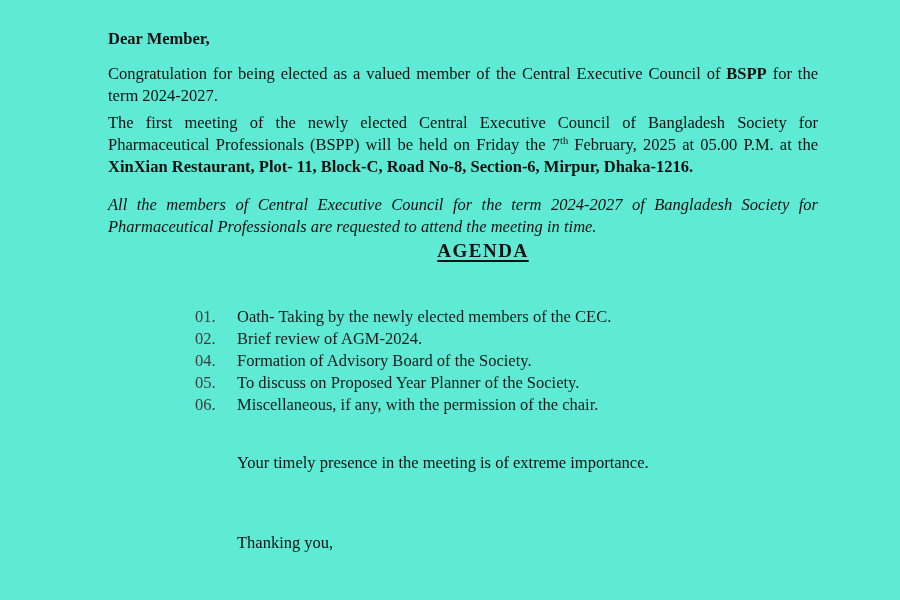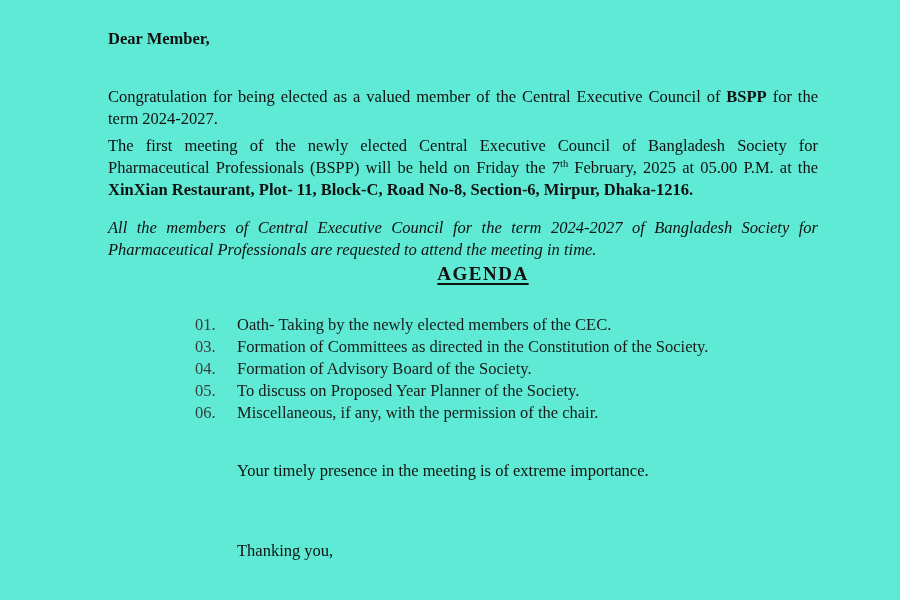--- a/index.html
+++ b/index.html
@@ -20,21 +20,21 @@
     box-sizing: border-box;
     padding: 28px 82px 0 108px;
   }
   p { margin: 0; }
   .salutation {
     font-weight: bold;
   }
   .para {
     text-align: justify;
   }
-  .para-1 { margin-top: 36px; }
+  .para-1 { margin-top: 13px; }
   .para-2 { margin-top: 5px; }
   .para-3 { margin-top: 16px; font-style: italic; }
   .bold { font-weight: bold; }
   sup {
     font-size: 10.5px;
     line-height: 0;
     vertical-align: super;
   }
   .agenda-heading {
     text-align: center;
@@ -43,21 +43,21 @@
     font-size: 19px;
     line-height: 26px;
     letter-spacing: 1.5px;
   }
   .agenda-heading .underlined {
     text-decoration: underline;
     text-decoration-thickness: 2px;
     text-underline-offset: 3px;
   }
   .agenda-list {
-    margin-top: 27px;
+    margin-top: 42px;
     color: #1a1a1a;
   }
   .agenda-item {
     display: flex;
     line-height: 22px;
   }
   .agenda-item .num {
     width: 87px;
     padding-left: 87px;
     width: 42px;
@@ -93,22 +93,22 @@
   <p class="para para-3">All the members of Central Executive Council for the term 2024-2027 of Bangladesh Society for Pharmaceutical Professionals are requested to attend the meeting in time.</p>
 
   <p class="agenda-heading"><span class="underlined">AGENDA</span></p>
 
   <div class="agenda-list">
     <div class="agenda-item">
       <span class="num"><span class="num-inner">01.</span></span>
       <span class="txt">Oath- Taking by the newly elected members of the CEC.</span>
     </div>
     <div class="agenda-item">
-      <span class="num"><span class="num-inner">03.</span></span>
-      <span class="txt">Formation of Committees as directed in the Constitution of the Society.</span>
+      <span class="num"><span class="num-inner">02.</span></span>
+      <span class="txt">Brief review of AGM-2024.</span>
     </div>
     <div class="agenda-item">
       <span class="num"><span class="num-inner">04.</span></span>
       <span class="txt">Formation of Advisory Board of the Society.</span>
     </div>
     <div class="agenda-item">
       <span class="num"><span class="num-inner">05.</span></span>
       <span class="txt">To discuss on Proposed Year Planner of the Society.</span>
     </div>
     <div class="agenda-item">

